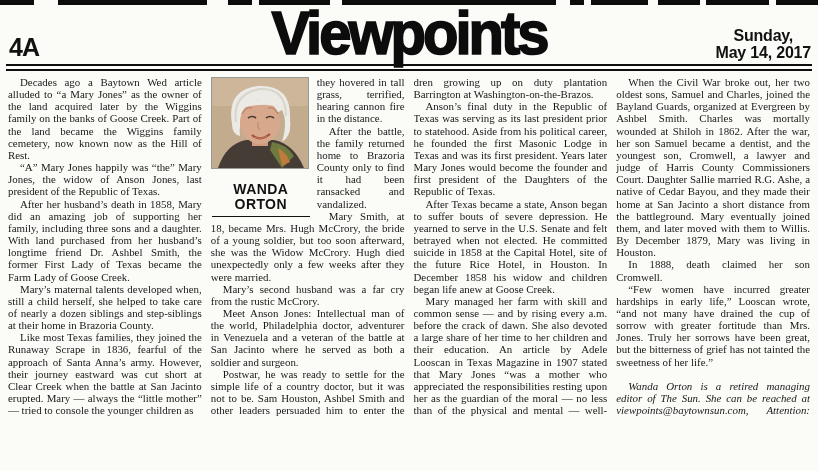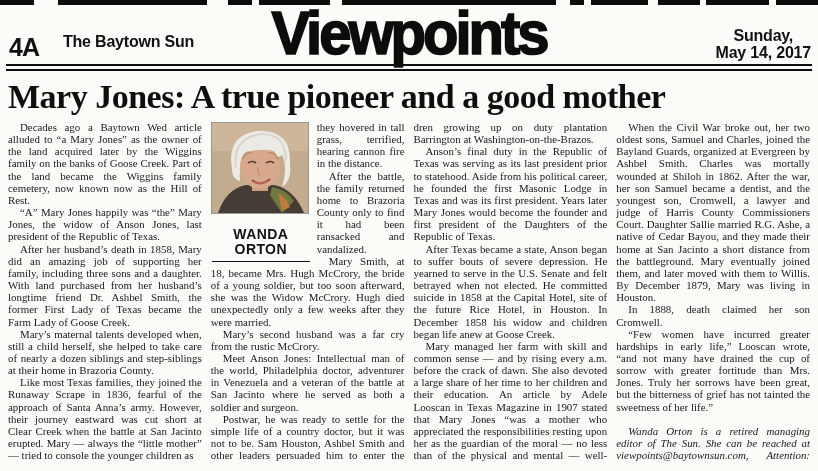--- a/index.html
+++ b/index.html
@@ -20,21 +20,21 @@
   }
   .header{position:relative;height:71px;}
   .masthead{
     position:absolute;left:0;right:0;top:1px;text-align:center;
     font-family:"Liberation Sans",sans-serif;font-weight:bold;
     font-size:58px;line-height:60px;letter-spacing:-3px;
     -webkit-text-stroke:1.6px #0c0c0c;color:#0c0c0c;
     transform:scaleY(1.06);transform-origin:top center;
   }
   .flag-left{
-    position:absolute;left:9px;bottom:9px;display:flex;align-items:flex-start;gap:24px;
+    position:absolute;left:9px;bottom:9px;display:flex;align-items:center;gap:7px;
     font-family:"Liberation Sans",sans-serif;font-weight:bold;color:#111;
   }
   .flag-left .edition{font-size:25px;letter-spacing:-1px;}
   .flag-left .pub{font-size:16px;letter-spacing:-0.2px;}
   .flag-right{
     position:absolute;right:7px;bottom:10px;text-align:center;
     font-family:"Liberation Sans",sans-serif;font-weight:bold;
     font-size:16px;line-height:17px;color:#111;letter-spacing:-0.2px;
   }
   .double-rule{
@@ -71,30 +71,28 @@
 <body>
 
 <div class="page">
 
   <div class="top-strip"></div>
 
   <div class="header">
     <div class="masthead">Viewpoints</div>
     <div class="flag-left">
       <span class="edition">4A</span>
-      <span class="pub">The Baytown Sun</span>
     </div>
     <div class="flag-right">
       <div>Sunday,</div>
       <div>May 14, 2017</div>
     </div>
     <div class="double-rule"></div>
   </div>
 
-  <div class="headline">Mary Jones: A true pioneer and a good mother</div>
 
   <div class="columns">
 
     <div class="col">
 
     <p class="indent">Decades ago a Baytown Wed article alluded to “a Mary Jones” as the owner of the land acquired later by the Wiggins family on the banks of Goose Creek. Part of the land became the Wiggins family cemetery, now known now as the Hill of Rest.</p>
         <p class="indent">“A” Mary Jones happily was “the” Mary Jones, the widow of Anson Jones, last president of the Republic of Texas.</p>
         <p class="indent">After her husband’s death in 1858, Mary did an amazing job of supporting her family, including three sons and a daughter. With land purchased from her husband’s longtime friend Dr. Ashbel Smith, the former First Lady of Texas became the Farm Lady of Goose Creek.</p>
         <p class="indent">Mary’s maternal talents developed when, still a child herself, she helped to take care of nearly a dozen siblings and step-siblings at their home in Brazoria County.</p>
         <p class="indent">Like most Texas families, they joined the Runaway Scrape in 1836, fearful of the approach of Santa Anna’s army. However, their journey eastward was cut short at Clear Creek when the battle at San Jacinto erupted. Mary — always the “little mother” — tried to console the younger children as</p>

